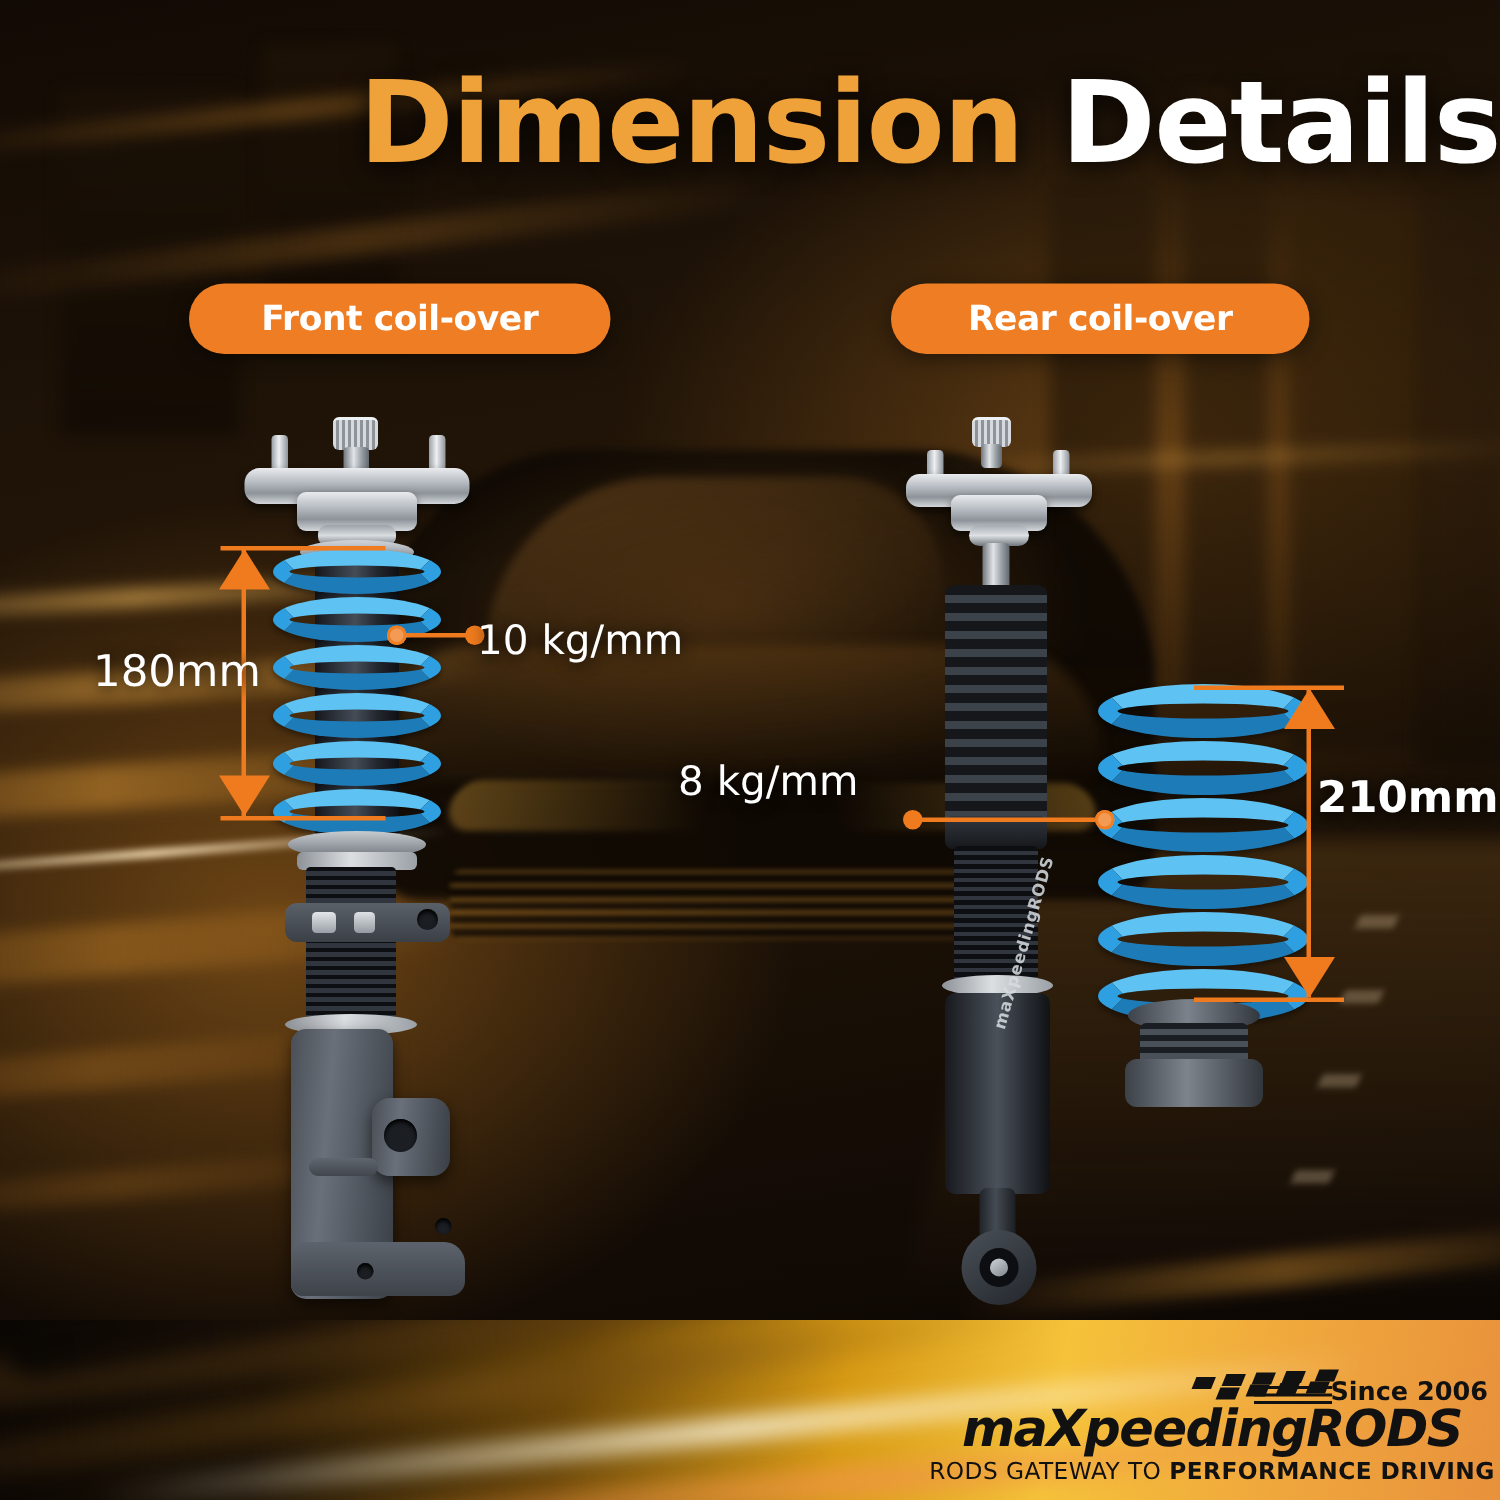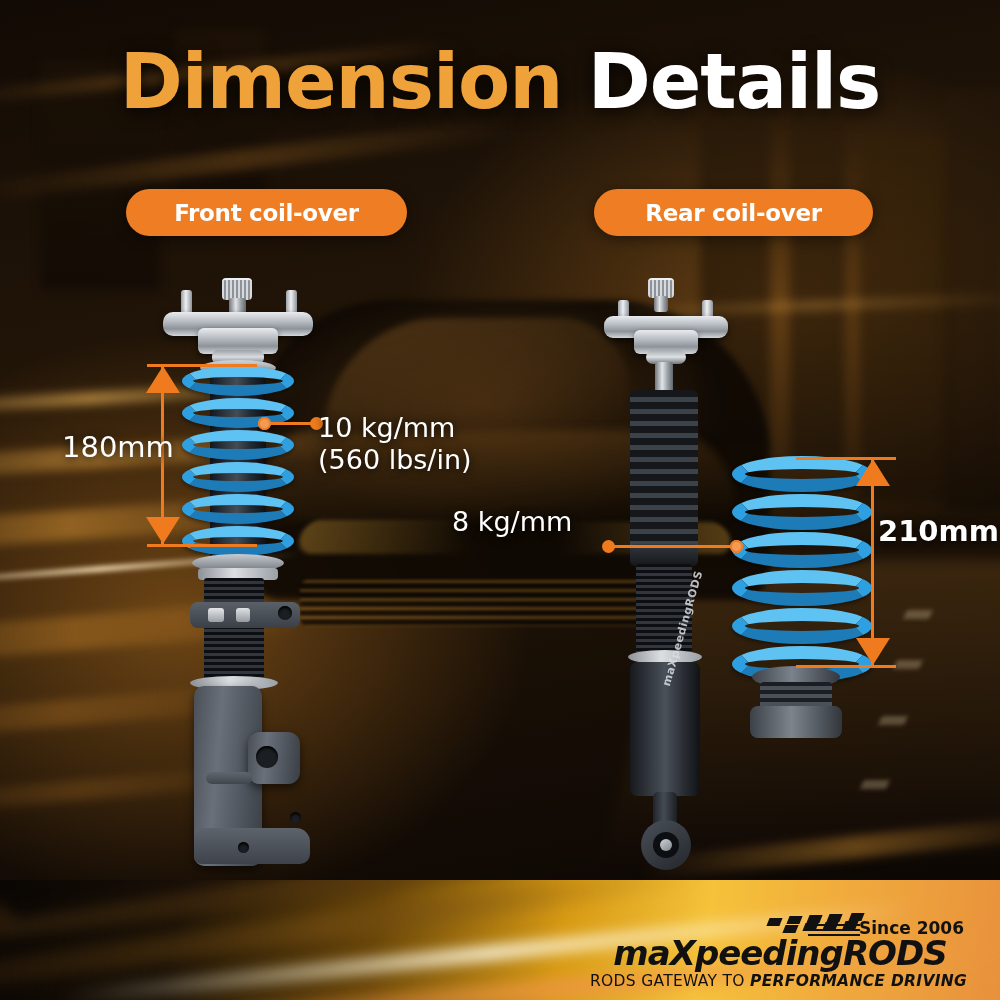--- a/index.html
+++ b/index.html
@@ -26,21 +26,21 @@
   .lane{
     position:absolute; width:26px; height:9px; background:rgba(230,205,170,.30);
     filter:blur(2px); transform:skewX(-20deg);
   }
   
   .streak{ position:absolute; filter:blur(5px); border-radius:40px; }
   .streak.s{ filter:blur(2.5px); }
 
   
   .headline{
-    position:absolute; left:0; right:0; top:44px; text-align:center;
+    position:absolute; left:0; right:0; top:44px; text-align:right;
     font-size:76px; line-height:1; font-weight:bold; letter-spacing:-1px;
     font-family:"DejaVu Sans", sans-serif;
     text-shadow:0 3px 18px rgba(0,0,0,.85);
     white-space:nowrap;
   }
   .headline .w1{ color:#F0A23A; }
   .headline .w2{ color:#FFFFFF; }
 
   
   .badge{
@@ -169,41 +169,41 @@
   
   #footer{
     position:absolute; left:0; bottom:0; width:1000px; height:120px; overflow:hidden;
   }
   .foot-bg{
     position:absolute; inset:0;
     background:linear-gradient(100deg,#0a0603 0%, #1b1105 18%, #6b4708 38%, #d79a14 56%, #f5c23a 70%, #f0a93c 84%, #e8913c 100%);
   }
   .foot-streak{ position:absolute; filter:blur(7px); border-radius:60px; }
   #logo-block{
-    position:absolute; right:30px; bottom:10px; width:380px; text-align:left; color:#111;
+    position:absolute; right:2px; bottom:10px; width:380px; text-align:center; color:#111;
   }
   .logo-row{ position:relative; height:50px; display:flex; align-items:flex-end; justify-content:center; }
   .logo-main{
     font-family:"DejaVu Sans", sans-serif; font-weight:bold; font-size:34px;
     letter-spacing:-1px; color:#111; line-height:1; font-style:italic;
   }
   .logo-main .lite{ font-weight:bold; }
   .flagbox{ position:absolute; left:178px; top:-4px; width:112px; height:20px; }
   .flagbox i{ position:absolute; width:13px; height:8px; background:#111; transform:skewX(-22deg); }
   .since{
     position:absolute; right:6px; top:-2px; font-size:17px; font-weight:bold;
     font-family:"DejaVu Sans", sans-serif; color:#111;
   }
   .sincelines{ position:absolute; right:110px; top:4px; width:52px; }
   .sincelines i{ display:block; height:2px; background:#111; margin-bottom:3px; }
   .tagline{
     font-family:"DejaVu Sans", sans-serif; font-size:15.5px; color:#111;
     letter-spacing:.3px; margin-top:2px; white-space:nowrap;
   }
-  .tagline b{ font-weight:bold;font-style:italic; }
+  .tagline b{ font-weight:bold; }
 </style>
 </head>
 <body>
 
 <div id="stage">
 
   <div class="bg-base"></div>
 
   <div class="bldg" style="left:700px;top:120px;width:70px;height:330px;background:linear-gradient(180deg,#241708,#120b04);"></div>
   <div class="bldg" style="left:790px;top:60px;width:55px;height:400px;background:linear-gradient(180deg,#2c1c09,#150d05);"></div>
@@ -358,21 +358,20 @@
     <div class="arrow-dn" style="left:856px;top:638px;"></div>
     <div class="dim-label" id="label-210">210mm</div>
   </div>
 
   <div>
     <div class="leader" style="left:262px;top:422px;width:56px;"></div>
     <div class="dot hollow" style="left:258px;top:417px;"></div>
     <div class="dot" style="left:310px;top:417px;"></div>
     <div class="callout" id="callout-front">
       <div>10 kg/mm</div>
-      <div>(560 lbs/in)</div>
     </div>
   </div>
 
   <div>
     <div class="leader" style="left:608px;top:545px;width:122px;"></div>
     <div class="dot" style="left:602px;top:540px;"></div>
     <div class="leader" style="left:738px;top:545px;width:0px;"></div>
     <div class="dot hollow" style="left:730px;top:540px;"></div>
     <div class="callout" id="callout-rear">
       <div>8 kg/mm</div>

